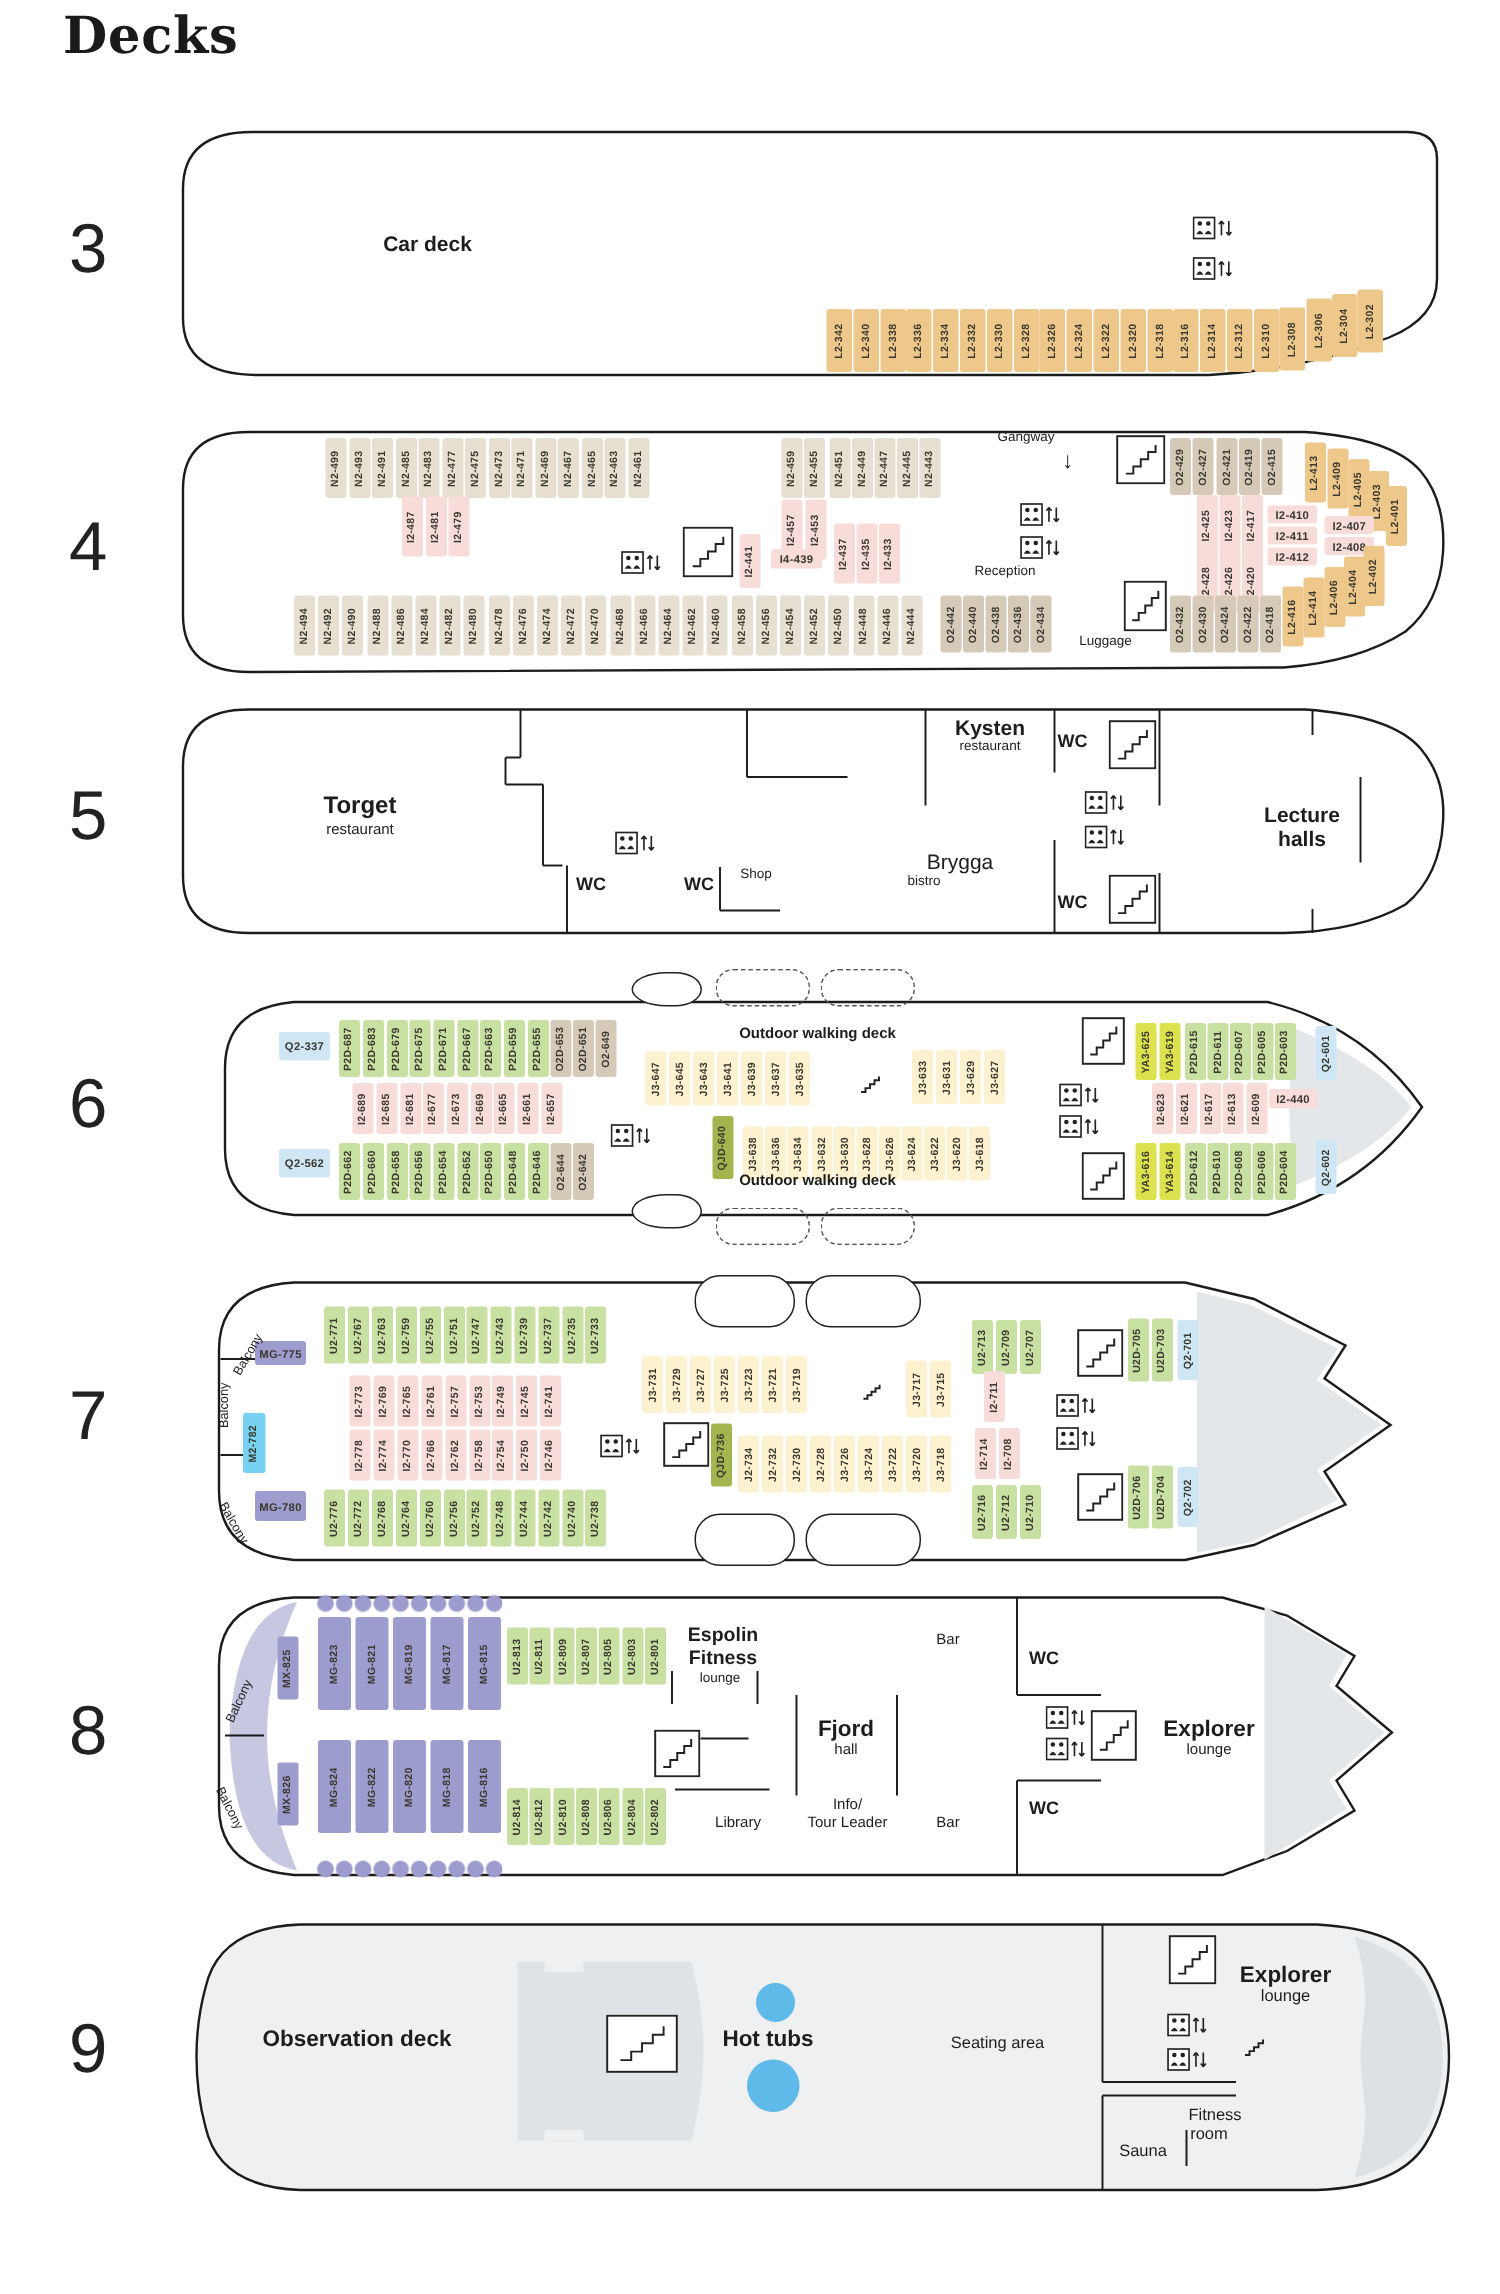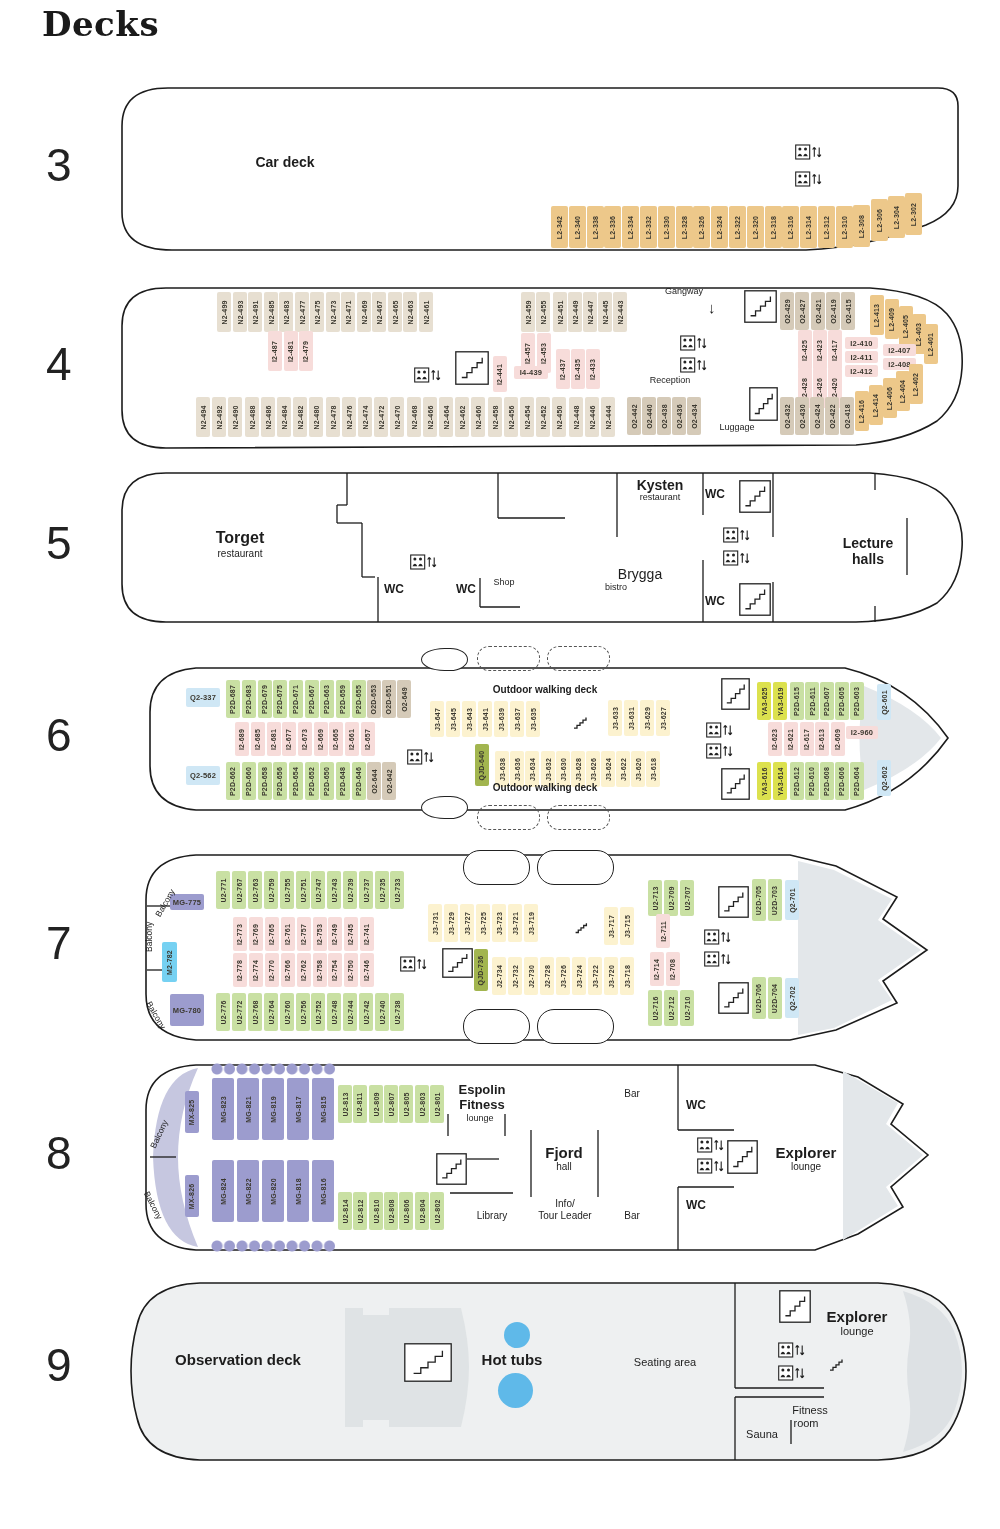--- a/index.html
+++ b/index.html
@@ -748,21 +748,21 @@
       <div class="cabin v" style="left: 800px; top: 722px; width: 14px; height: 34px; background: rgb(247, 220, 218);">
         <span>I2-617</span>
       </div>
       <div class="cabin v" style="left: 815px; top: 722px; width: 14px; height: 34px; background: rgb(247, 220, 218);">
         <span>I2-613</span>
       </div>
       <div class="cabin v" style="left: 831px; top: 722px; width: 14px; height: 34px; background: rgb(247, 220, 218);">
         <span>I2-609</span>
       </div>
       <div class="cabin h" style="left: 846px; top: 726px; width: 32px; height: 13px; background: rgb(247, 220, 218);">
-        <span>I2-960</span>
+        <span>I2-440</span>
       </div>
       <div class="cabin v" style="left: 757px; top: 762px; width: 14px; height: 38px; background: rgb(220, 225, 78);">
         <span>YA3-616</span>
       </div>
       <div class="cabin v" style="left: 773px; top: 762px; width: 14px; height: 38px; background: rgb(220, 225, 78);">
         <span>YA3-614</span>
       </div>
       <div class="cabin v" style="left: 790px; top: 762px; width: 14px; height: 38px; background: rgb(201, 224, 163);">
         <span>P2D-612</span>
       </div>
@@ -861,21 +861,21 @@
       </div>
       <div class="cabin v" style="left: 390px; top: 871px; width: 14px; height: 38px; background: rgb(201, 224, 163);">
         <span>U2-733</span>
       </div>
       <div class="cabin h" style="left: 170px; top: 894px; width: 34px; height: 16px; background: rgb(156, 156, 206);">
         <span>MG-775</span>
       </div>
       <div class="cabin v" style="left: 162px; top: 942px; width: 15px; height: 40px; background: rgb(118, 209, 242);">
         <span>M2-782</span>
       </div>
-      <div class="cabin h" style="left: 170px; top: 994px; width: 34px; height: 32px; background: rgb(156, 156, 206);">
+      <div class="cabin h" style="left: 170px; top: 994px; width: 34px; height: 20px; background: rgb(156, 156, 206);">
         <span>MG-780</span>
       </div>
       <div class="cabin v" style="left: 233px; top: 917px; width: 14px; height: 34px; background: rgb(247, 220, 218);">
         <span>I2-773</span>
       </div>
       <div class="cabin v" style="left: 249px; top: 917px; width: 14px; height: 34px; background: rgb(247, 220, 218);">
         <span>I2-769</span>
       </div>
       <div class="cabin v" style="left: 265px; top: 917px; width: 14px; height: 34px; background: rgb(247, 220, 218);">
         <span>I2-765</span>

